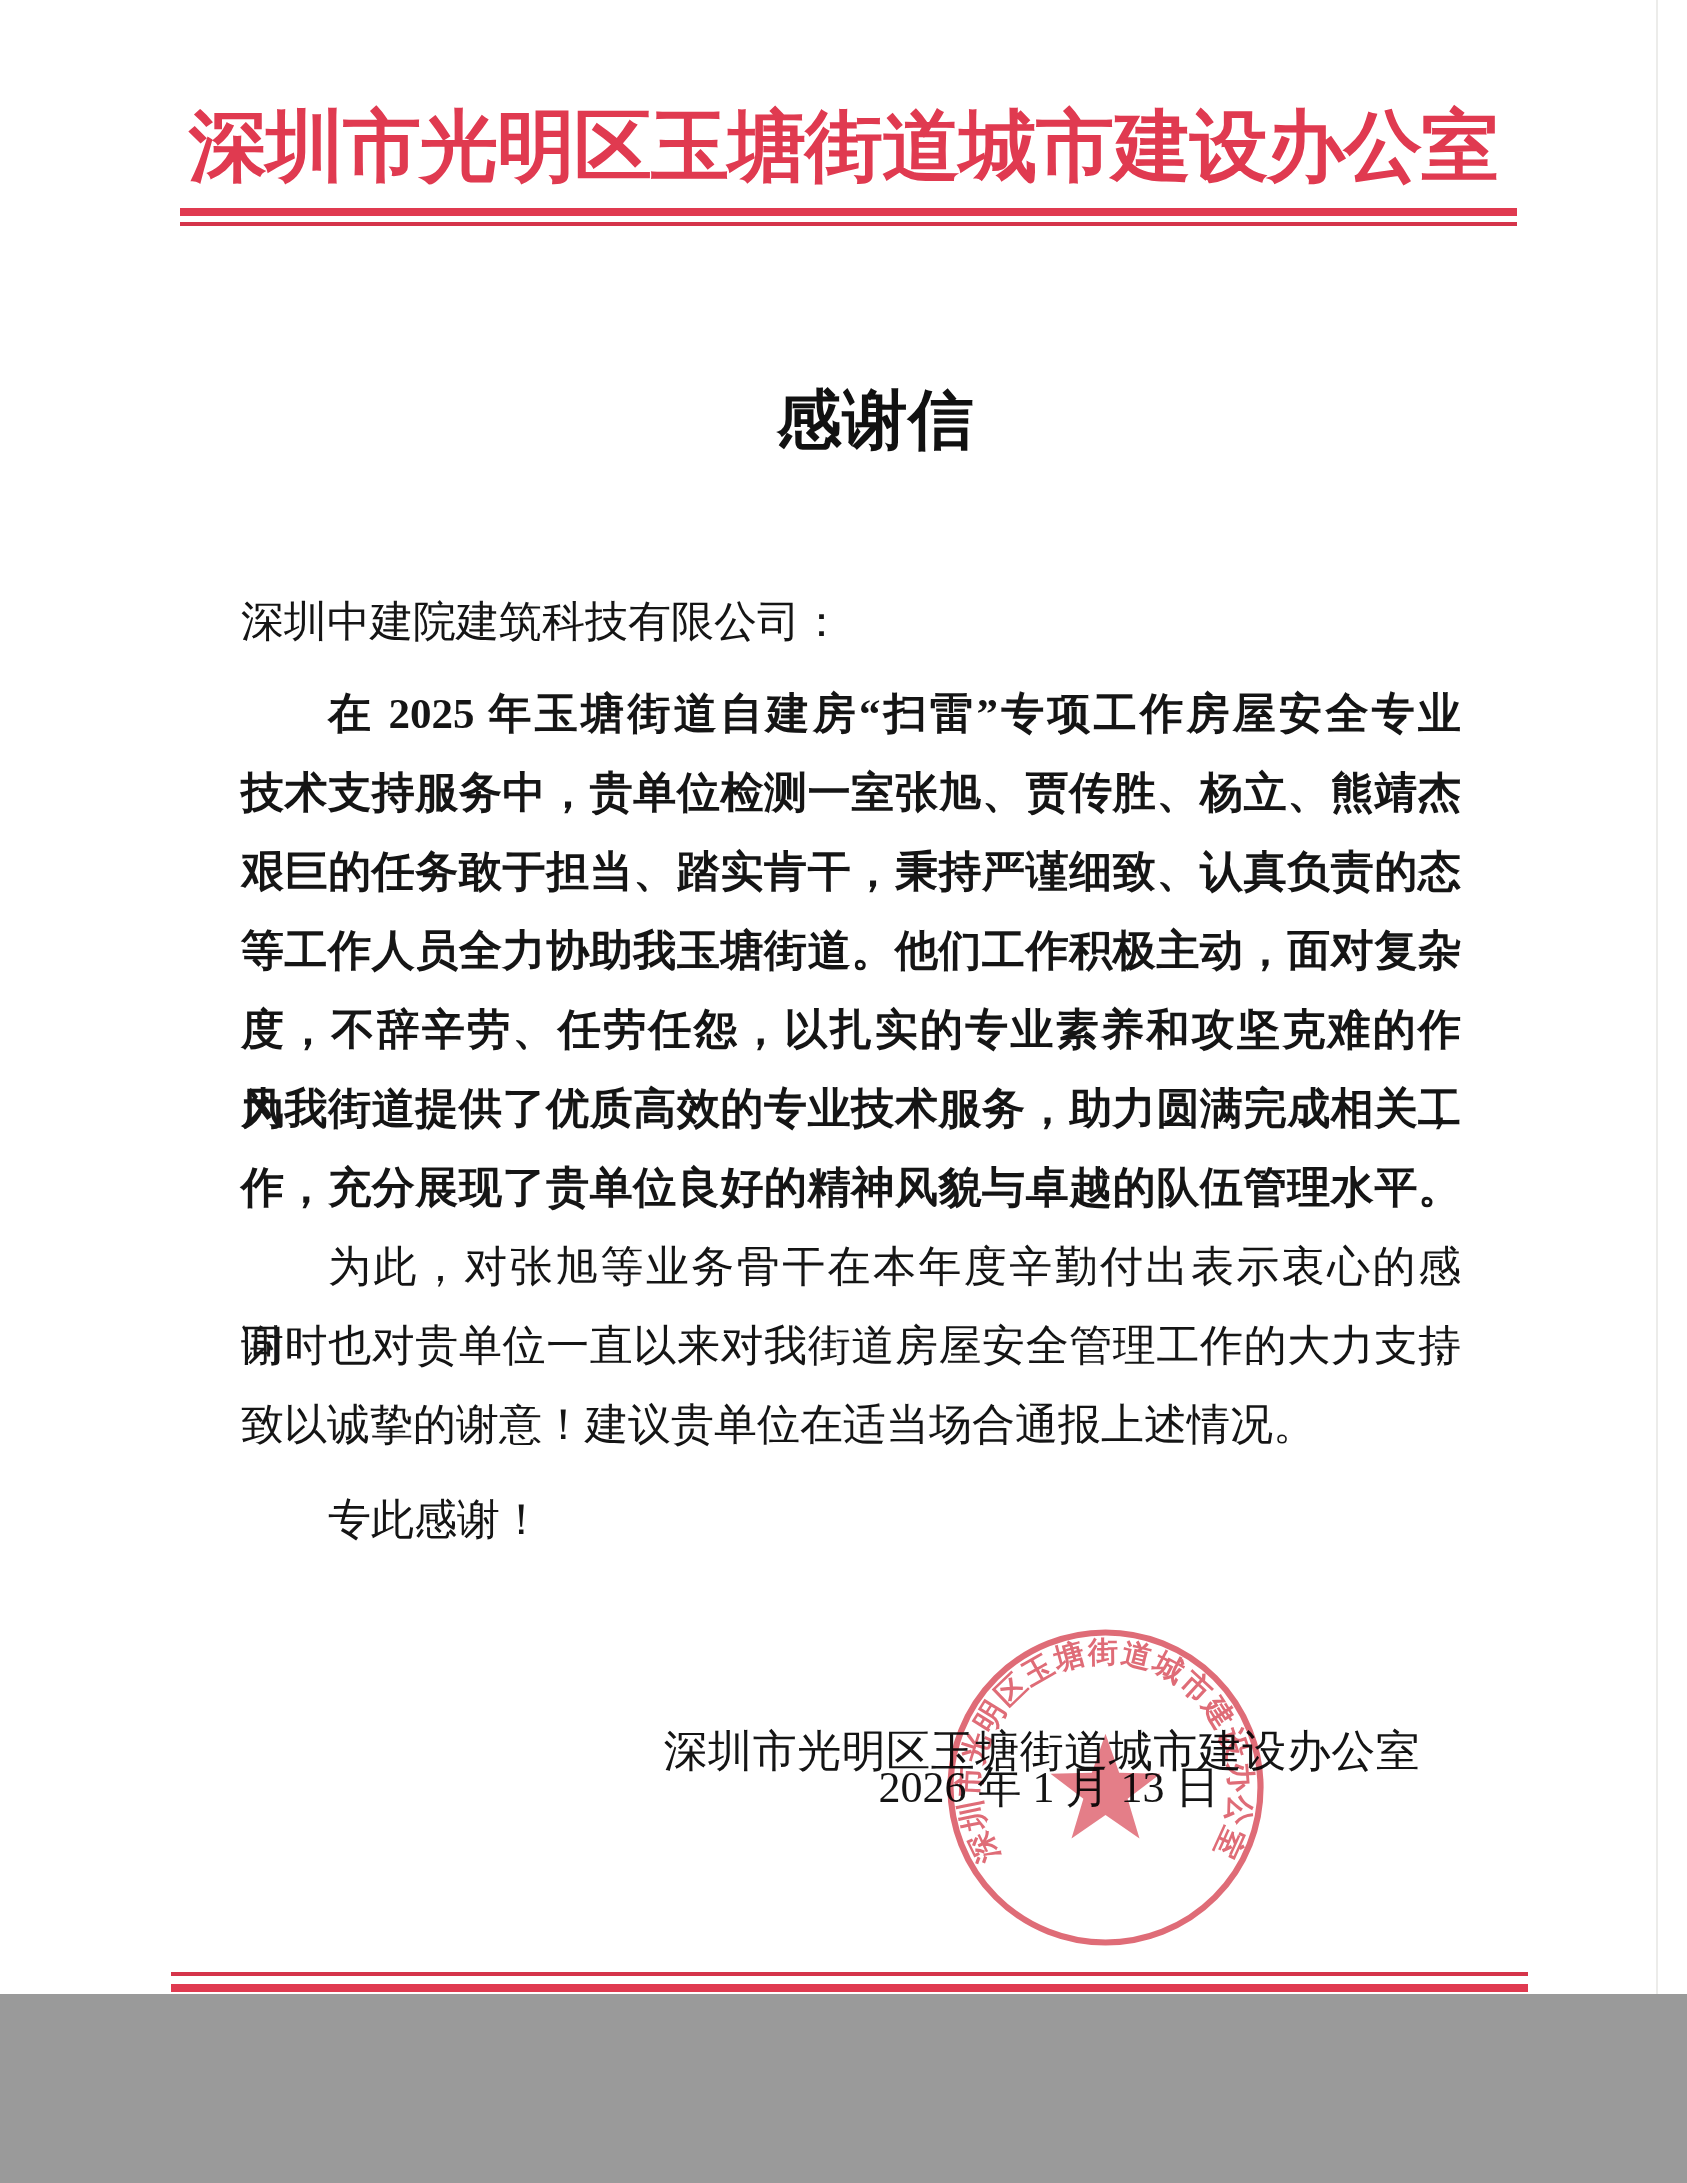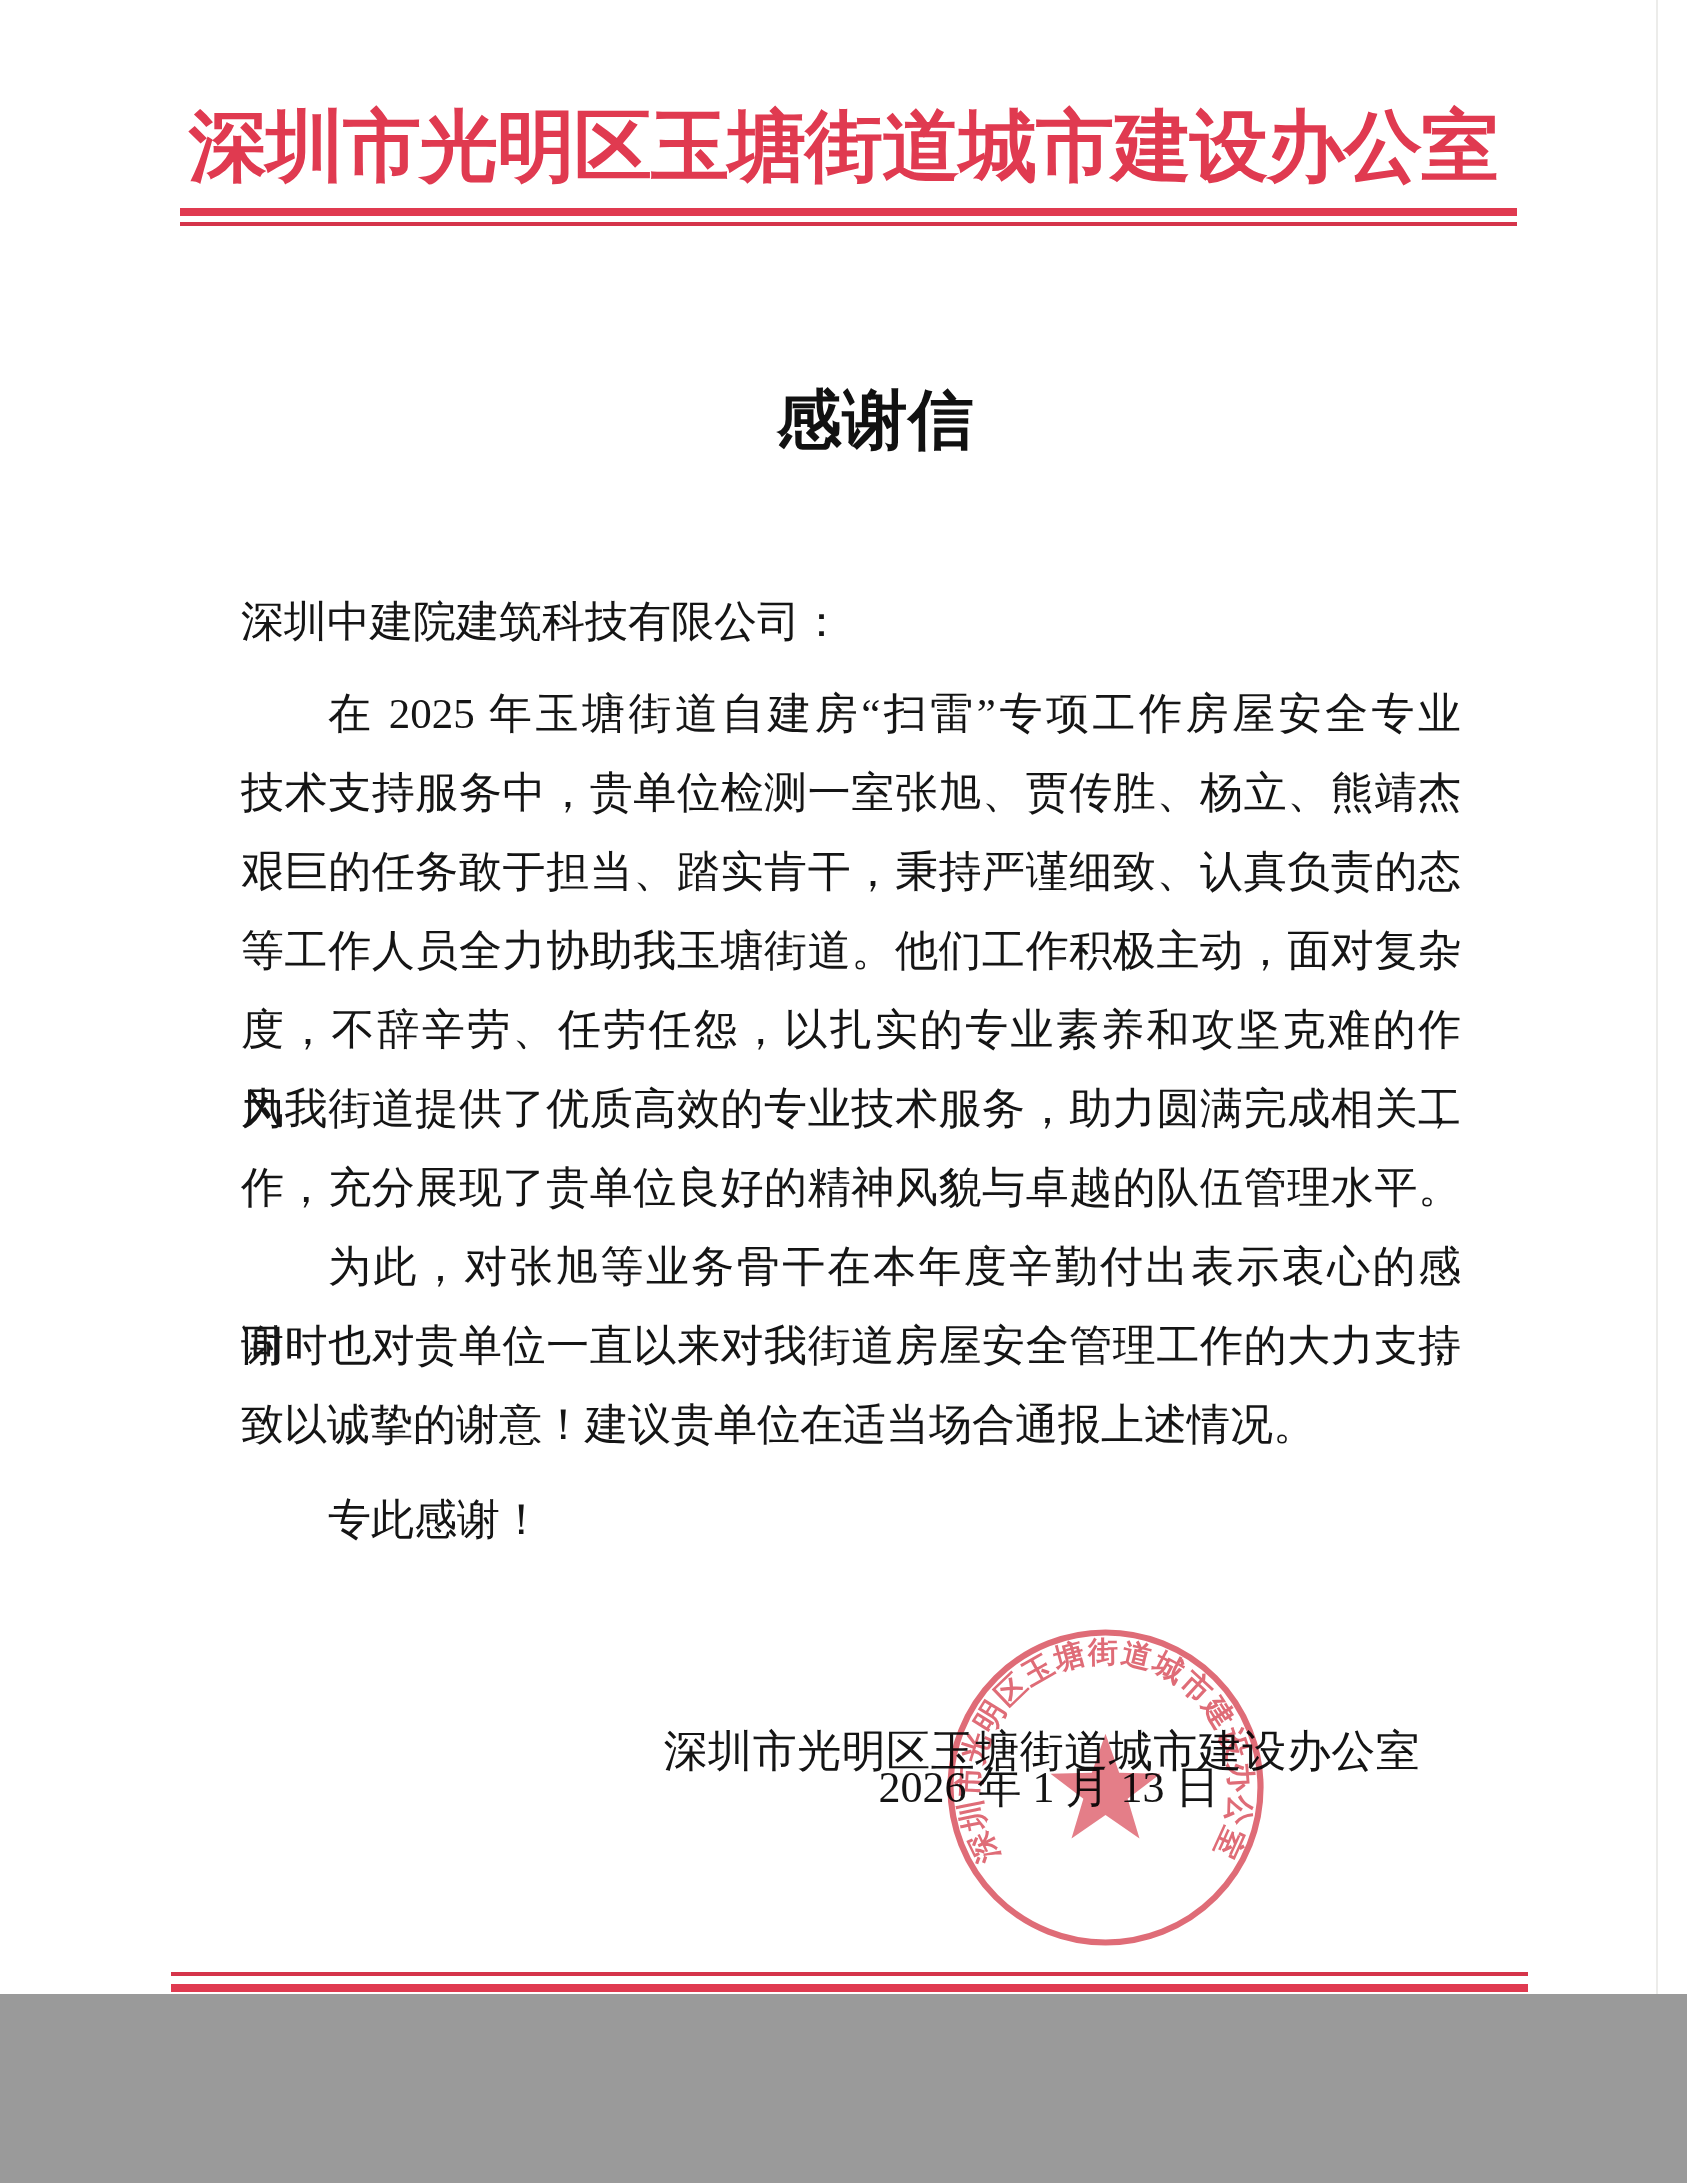--- a/index.html
+++ b/index.html
@@ -60,21 +60,21 @@
   .line {
     display: block;
     line-height: 79px;
     height: 79px;
     text-align: left;
     text-justify: inter-character;
     margin-left: 8px;
   }
   .line.j { text-align: justify; text-align-last: justify; }
   .line.ind { text-indent: 87px; }
-  .para-1 { margin-top: 13.4px; }
+  .para-1 { margin-top: 13.4px; font-weight: bold; }
   .para-3 { margin-top: 15.5px; }
 
   
   .sign-org {
     position: absolute;
     top: 1722px;
     left: 1042px;
     transform: translateX(-50%);
     font-size: 44px;
     letter-spacing: 0.5px;

